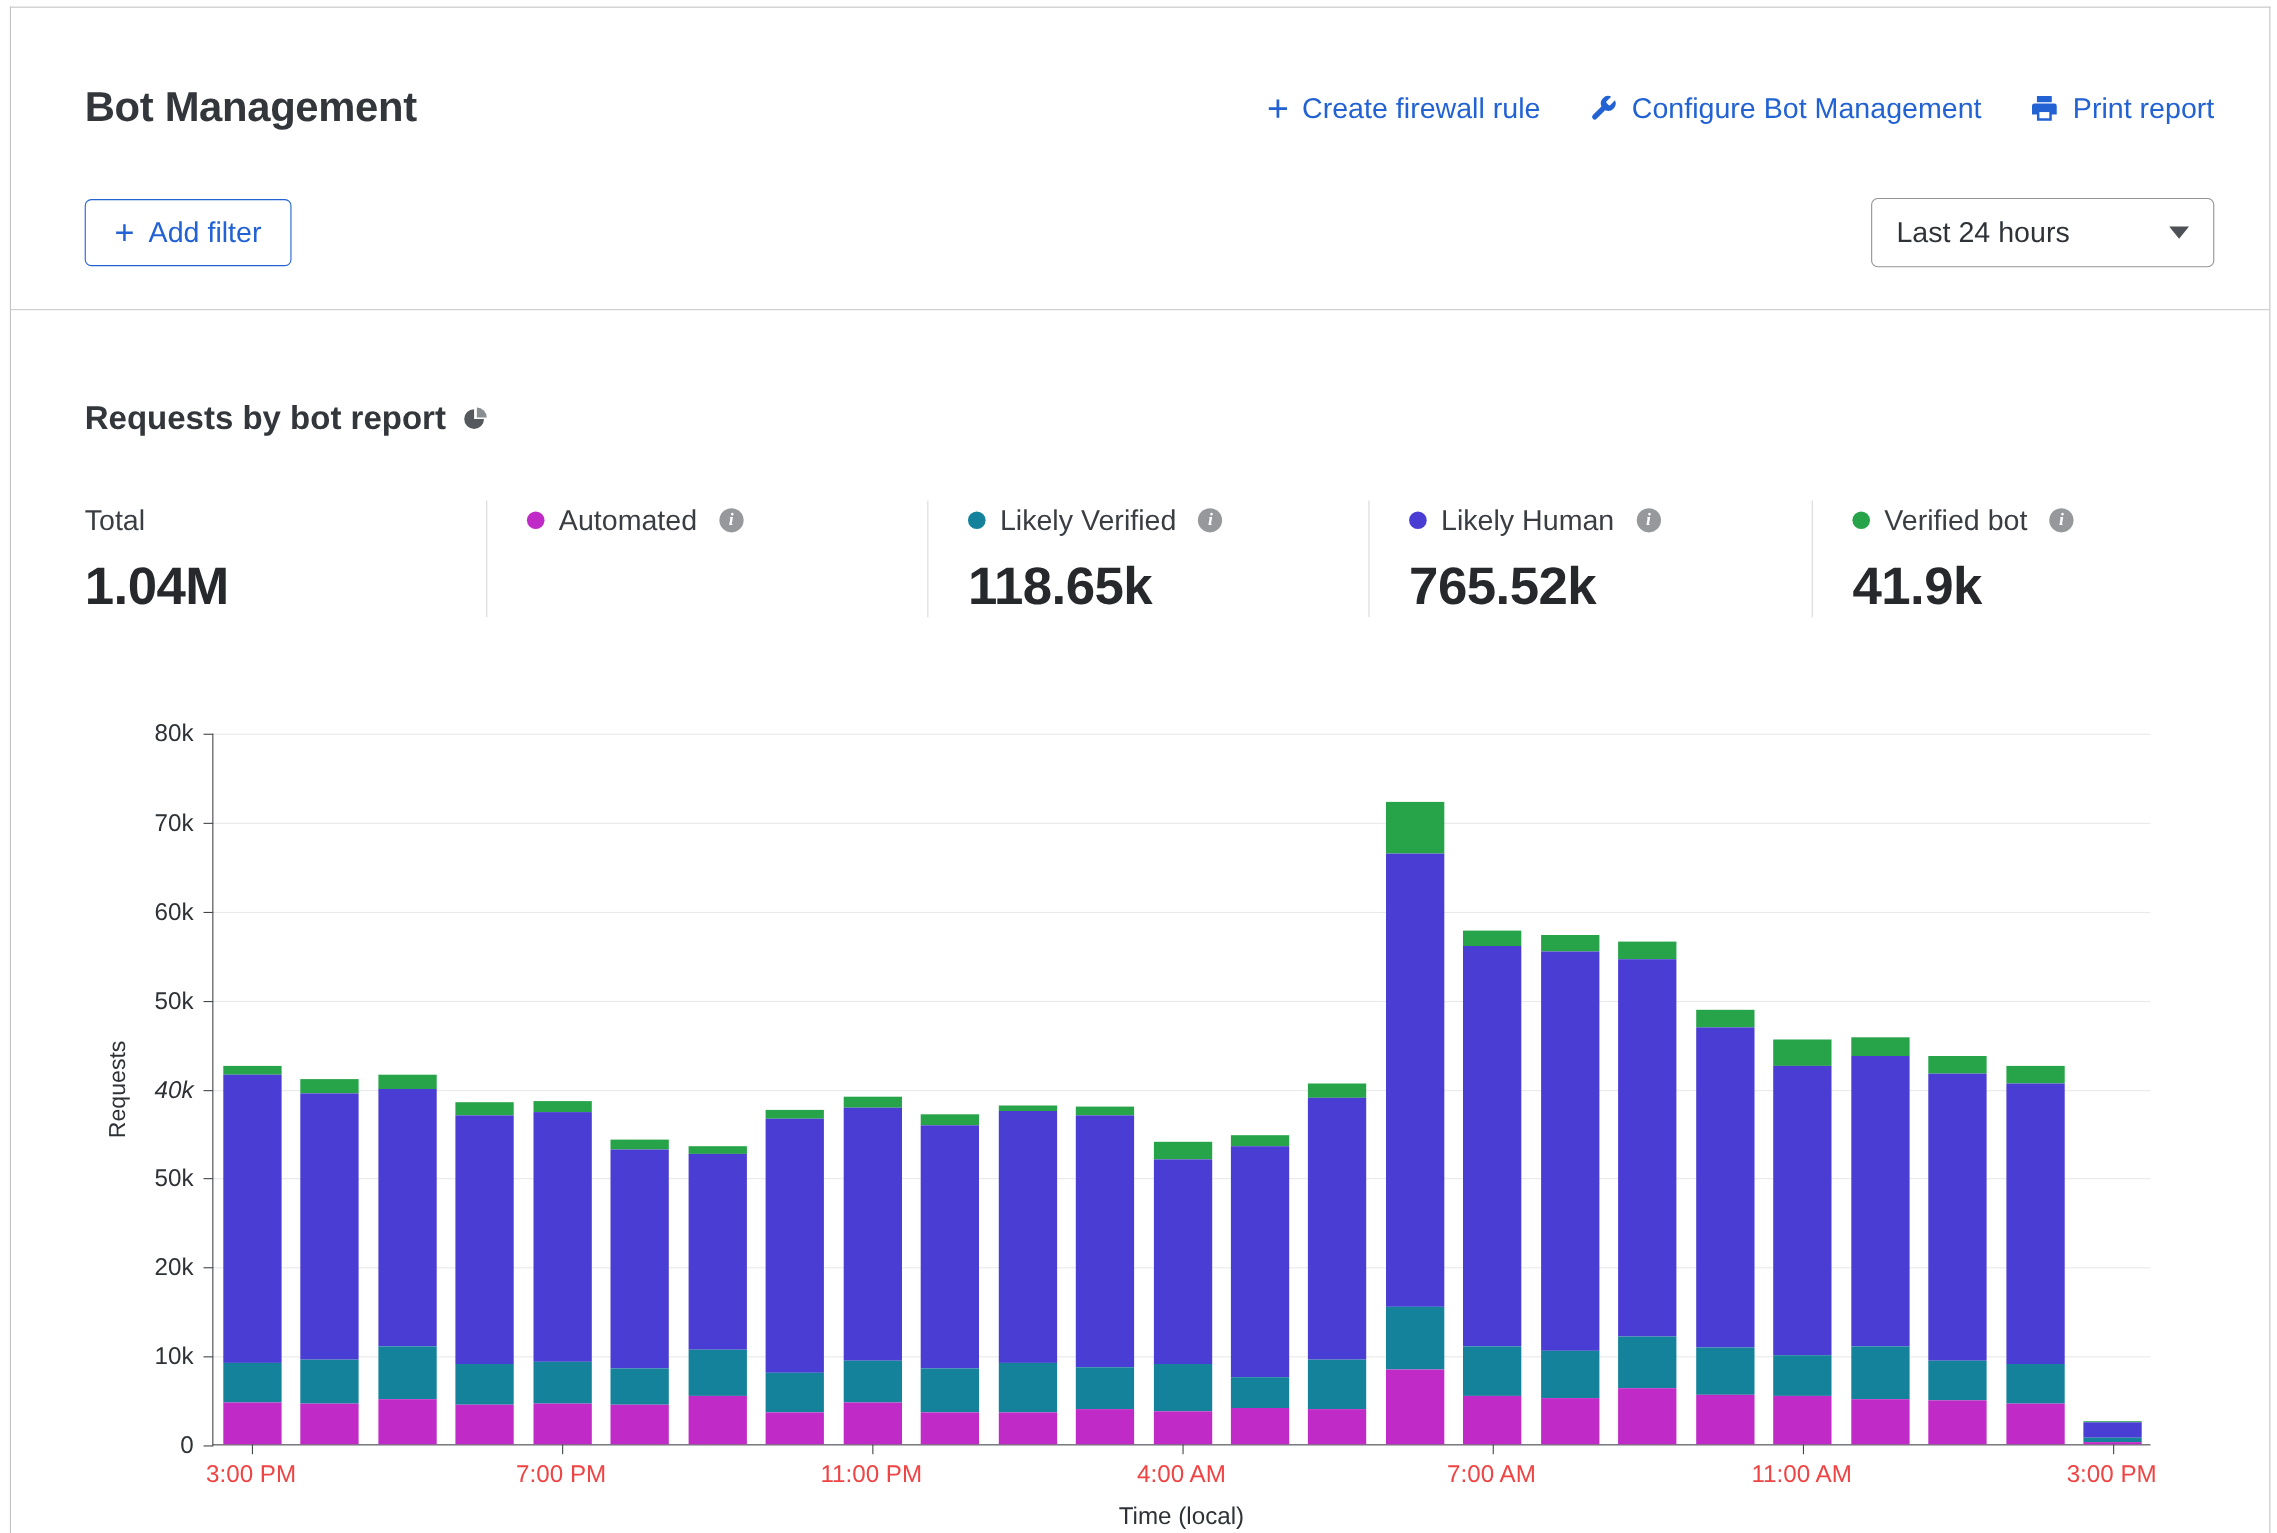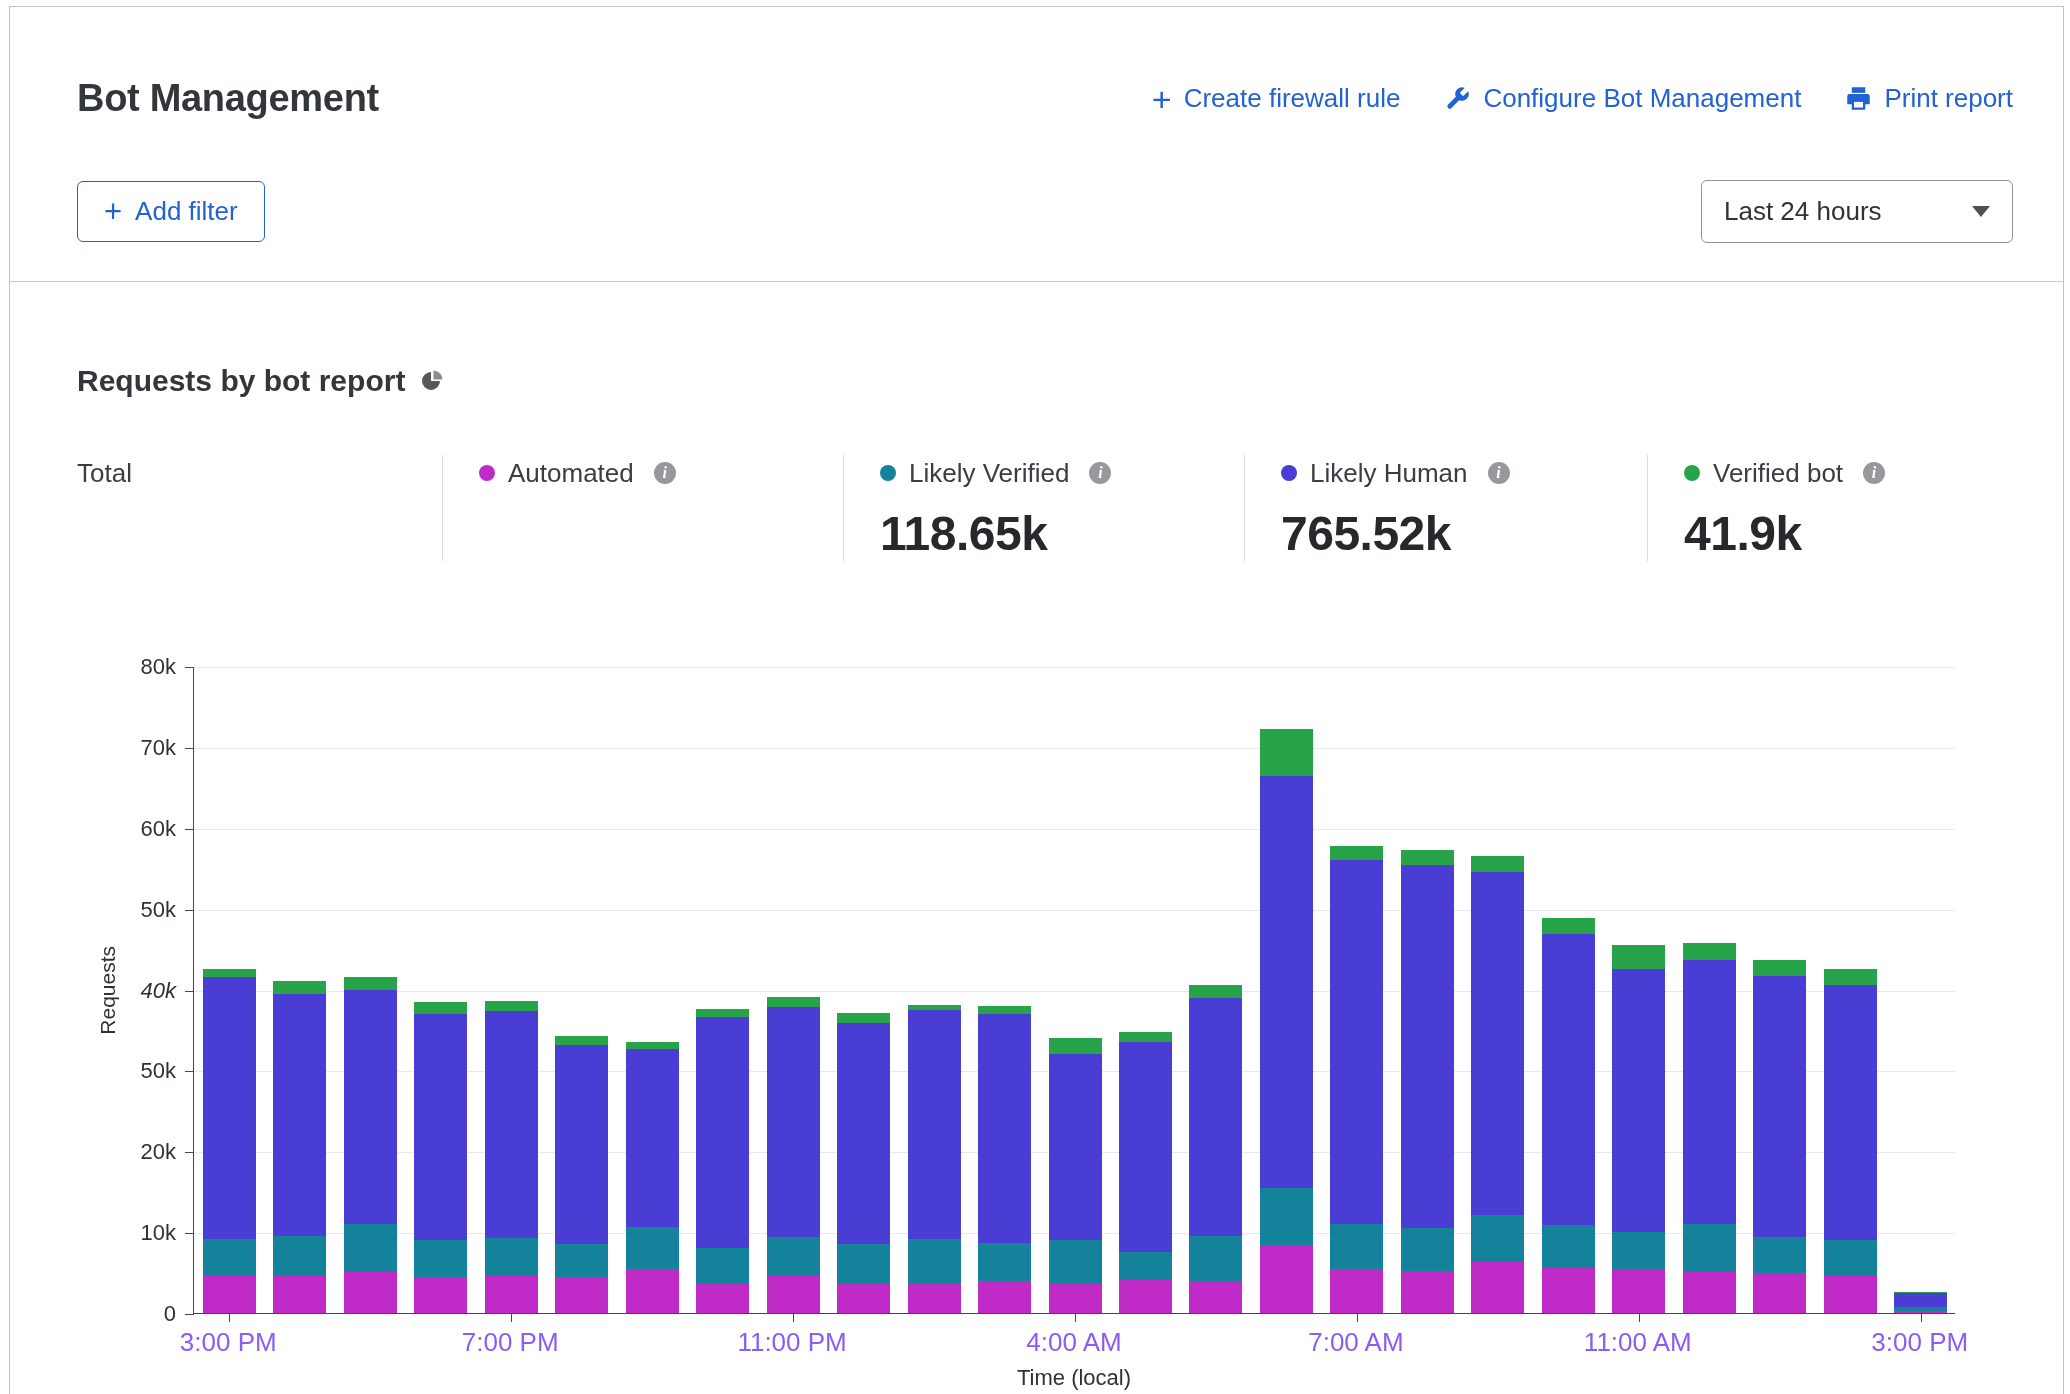--- a/index.html
+++ b/index.html
@@ -49,21 +49,21 @@
   
   .chart-wrapper{position:relative;margin-top:93px;height:745px;width:100%;}
   .plot{position:absolute;left:183px;top:13px;width:1762px;height:647px;
     border-left:1px solid var(--axis);border-bottom:1px solid var(--axis);}
   .gridline{position:absolute;left:0;width:100%;height:1px;background:var(--grid);}
   .ytick{position:absolute;left:-9px;width:9px;height:1px;background:var(--axis);}
   .ytick-label{position:absolute;left:0;width:166px;text-align:right;
     transform:translateY(-50%);font-size:22px;color:#2e3236;}
   .xtick{position:absolute;bottom:-9px;width:1px;height:9px;background:var(--axis);}
   .xtick-label{position:absolute;top:673px;transform:translateX(-50%);
-    font-size:26px;color:#8b5cf6;white-space:nowrap;}
+    font-size:22px;color:#ef4444;white-space:nowrap;}
   .bar{position:absolute;bottom:0;display:flex;flex-direction:column-reverse;}
   .bar .seg{width:100%;flex:0 0 auto;}
   .y-axis-title{position:absolute;left:84px;top:13px;height:647px;width:28px;
     display:flex;align-items:center;justify-content:center;}
   .y-axis-title span{writing-mode:vertical-rl;transform:rotate(180deg);font-size:21px;color:#2e3236;}
   .x-axis-title{position:absolute;left:1064px;top:711px;transform:translateX(-50%);
     font-size:22px;color:#2e3236;}
   .icon-svg{display:block;flex:0 0 auto;}
 </style>
 </head>
@@ -114,20 +114,21 @@
         <path fill="#55585c" d="M11 3 A 9 9 0 1 0 20 12 L 11 12 Z"></path>
         <path fill="#8a8d91" d="M13.5 1.5 A 9 9 0 0 1 22.5 10.5 L 13.5 10.5 Z"></path>
       </svg>
     </div>
 
     <div class="stats-row">
       <div class="stat stat-total">
         <div class="stat-label-row">
           <span class="stat-label">Total</span>
         </div>
+        <div class="stat-value">1.04M</div>
       </div>
       <div class="stat stat-sep stat-w1">
         <div class="stat-label-row">
           <span class="dot" style="background: rgb(192, 43, 199);"></span>
           <span class="stat-label">Automated</span>
           <span class="info"></span>
         </div>
       </div>
       <div class="stat stat-sep stat-w2">
         <div class="stat-label-row">

